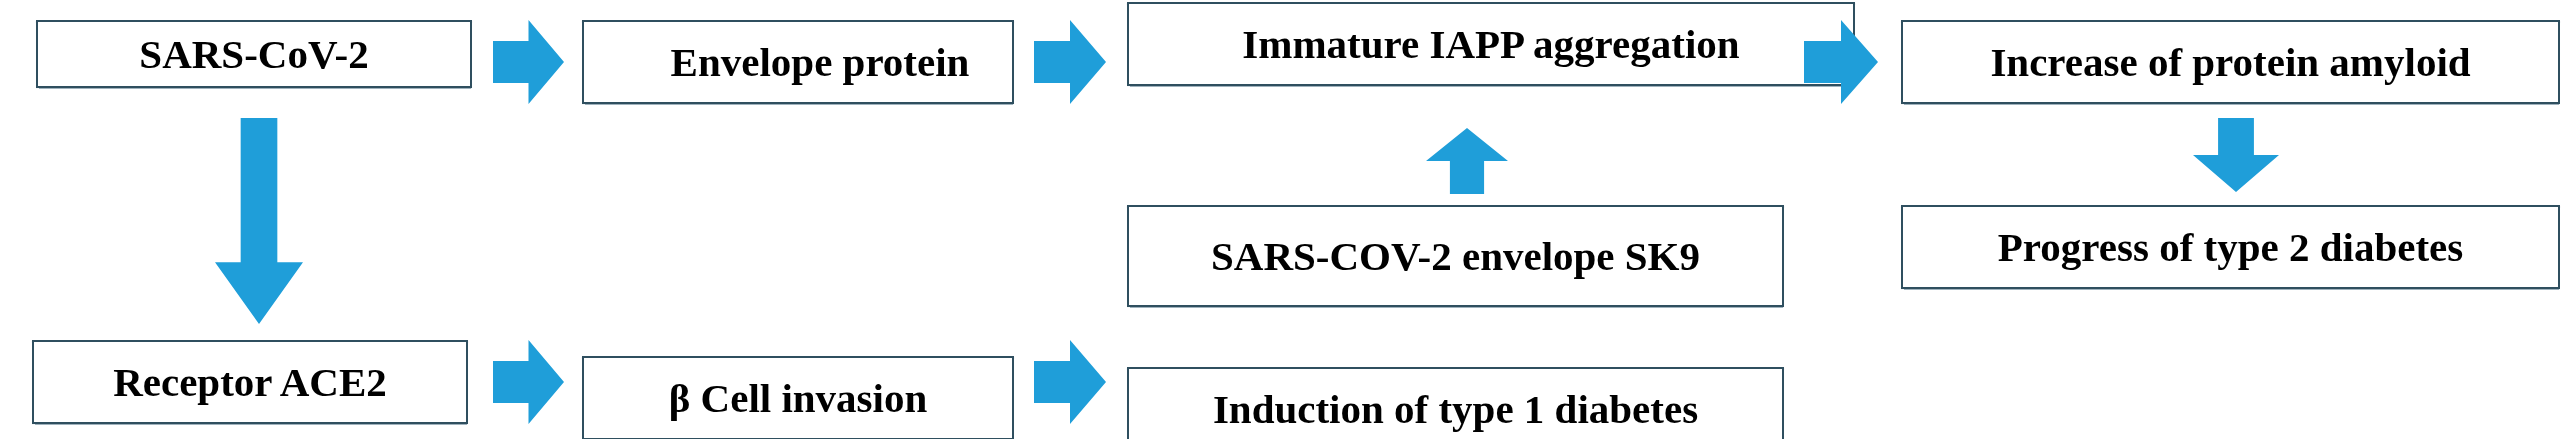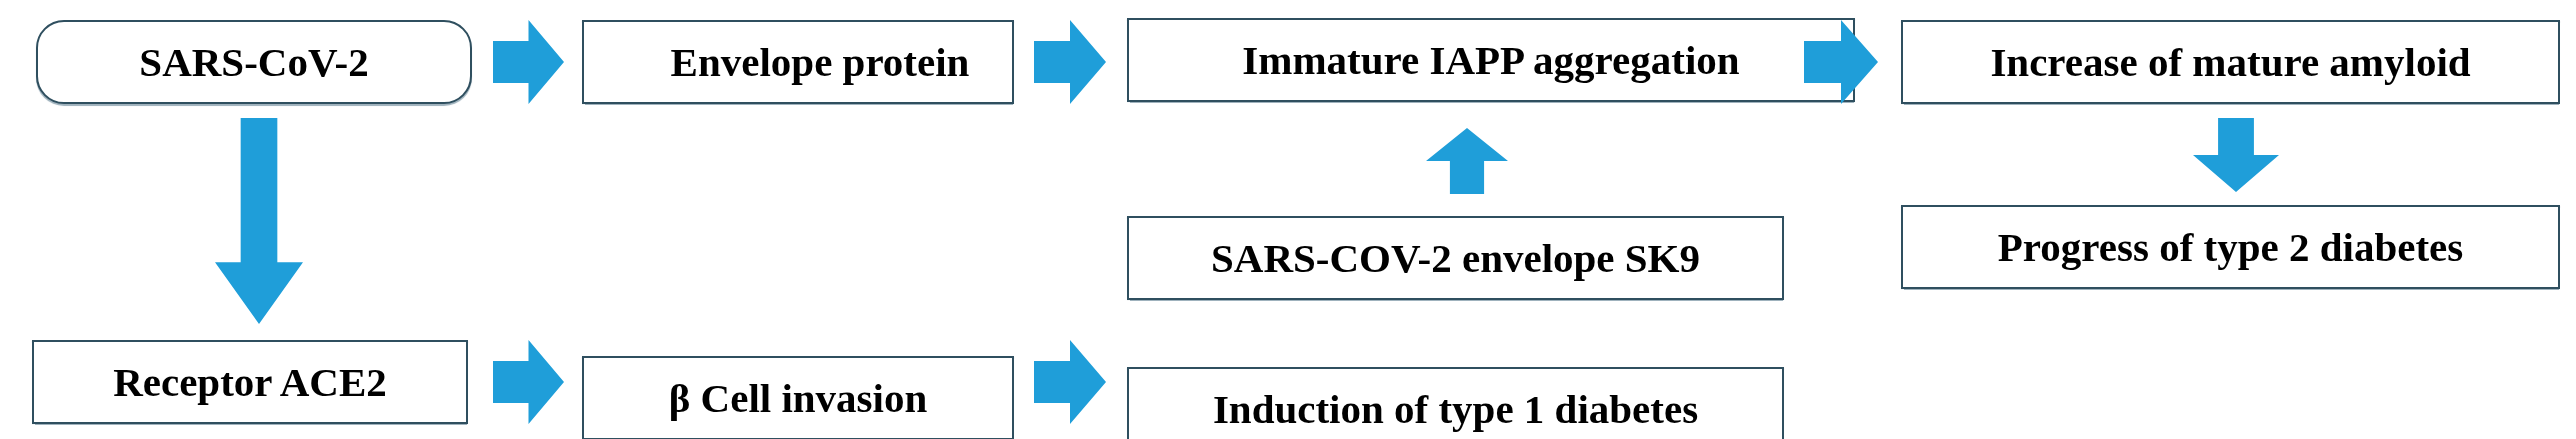--- a/index.html
+++ b/index.html
@@ -16,65 +16,65 @@
     color: #000000;
     white-space: nowrap;
     box-shadow: 0 1.4px 0.7px #9fb2bd;
   }
   .arrow { position: absolute; }
   .arrow svg { display: block; width: 100%; height: 100%; }
 </style>
 </head>
 <body>
 
-<div class="box" style="left:36px;top:19.7px;width:436px;height:84px;border-radius:28px;">SARS-CoV-2</div>
+<div class="box" style="left:36px;top:19.7px;width:436px;height:68px;">SARS-CoV-2</div>
 
 <div class="arrow" style="left:493px;top:19.7px;width:71px;height:84px;">
   <svg viewBox="0 0 100 120" preserveAspectRatio="none">
       <polygon points="0,30 50,30 50,0 100,60 50,120 50,90 0,90" fill="#1f9ed9"></polygon>
     </svg>
 </div>
 
 <div class="box" style="left:582px;top:19.7px;width:432px;height:84px;padding-left:44px;">Envelope protein</div>
 
 <div class="arrow" style="left:1034px;top:19.7px;width:72px;height:84px;">
   <svg viewBox="0 0 100 120" preserveAspectRatio="none">
       <polygon points="0,30 50,30 50,0 100,60 50,120 50,90 0,90" fill="#1f9ed9"></polygon>
     </svg>
 </div>
 
-<div class="box" style="left:1127px;top:18px;width:728px;height:84px;">Immature IAPP aggregation</div>
+<div class="box" style="left:1127px;top:2px;width:728px;height:84px;">Immature IAPP aggregation</div>
 
 <div class="arrow" style="left:1804px;top:19.7px;width:74px;height:84px;">
   <svg viewBox="0 0 100 120" preserveAspectRatio="none">
       <polygon points="0,30 50,30 50,0 100,60 50,120 50,90 0,90" fill="#1f9ed9"></polygon>
     </svg>
 </div>
 
-<div class="box" style="left:1901px;top:19.7px;width:659px;height:84px;">Increase of mature amyloid</div>
+<div class="box" style="left:1901px;top:19.7px;width:659px;height:84px;">Increase of protein amyloid</div>
 
 <div class="arrow" style="left:215px;top:118px;width:88px;height:206px;">
   <svg viewBox="0 0 120 300" preserveAspectRatio="none">
       <polygon points="35,0 85,0 85,210 120,210 60,300 0,210 35,210" fill="#1f9ed9"></polygon>
     </svg>
 </div>
 
 <div class="arrow" style="left:1426px;top:128px;width:82px;height:66px;">
   <svg viewBox="0 0 120 100" preserveAspectRatio="none">
       <polygon points="60,0 120,50 85,50 85,100 35,100 35,50 0,50" fill="#1f9ed9"></polygon>
     </svg>
 </div>
 
 <div class="arrow" style="left:2193px;top:118px;width:86px;height:74px;">
   <svg viewBox="0 0 120 100" preserveAspectRatio="none">
       <polygon points="35,0 85,0 85,50 120,50 60,100 0,50 35,50" fill="#1f9ed9"></polygon>
     </svg>
 </div>
 
-<div class="box" style="left:1127px;top:216px;width:657px;height:84px;">SARS-COV-2 envelope SK9</div>
+<div class="box" style="left:1127px;top:205px;width:657px;height:102px;">SARS-COV-2 envelope SK9</div>
 
 <div class="box" style="left:1901px;top:205px;width:659px;height:84px;font-family:Liberation Serif, serif;">Progress of type 2 diabetes</div>
 
 <div class="box" style="left:32px;top:340px;width:436px;height:84px;">Receptor ACE2</div>
 
 <div class="arrow" style="left:493px;top:340px;width:71px;height:84px;">
   <svg viewBox="0 0 100 120" preserveAspectRatio="none">
       <polygon points="0,30 50,30 50,0 100,60 50,120 50,90 0,90" fill="#1f9ed9"></polygon>
     </svg>
 </div>

